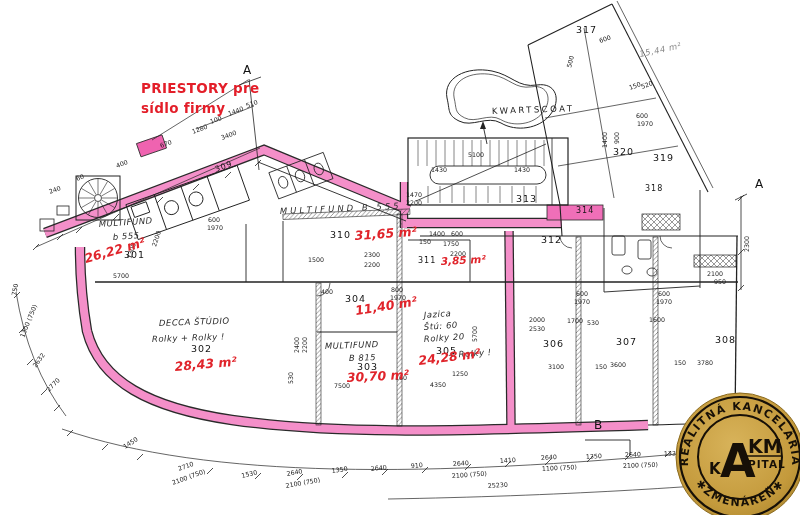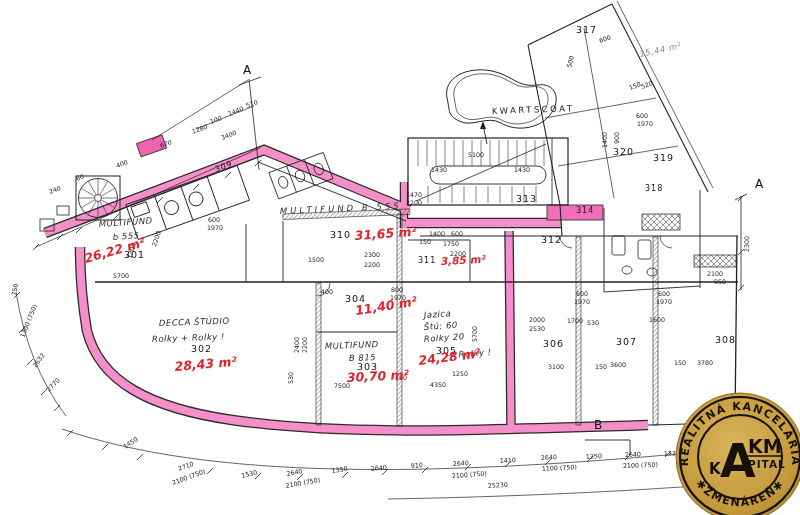--- a/index.html
+++ b/index.html
@@ -391,14 +391,18 @@
     <g fill="#171007">
       <text x="709" y="474" font-size="15" font-weight="bold">K</text>
       <text x="720" y="477" font-size="46" font-weight="bold">A</text>
       <text x="748" y="453" font-size="19" font-weight="bold">KM</text>
       <text x="748" y="468" font-size="10.5" font-weight="bold" letter-spacing="1">PITAL</text>
       <path d="M746,456 L782,456" stroke="#171007" stroke-width="1.4"></path>
     </g>
   </g>
 </svg>
 
-
+<div class="title">
+  <div>PRIESTORY pre</div>
+  <div>sídlo firmy</div>
 </div>
 
+</div>
+
 </body></html>

